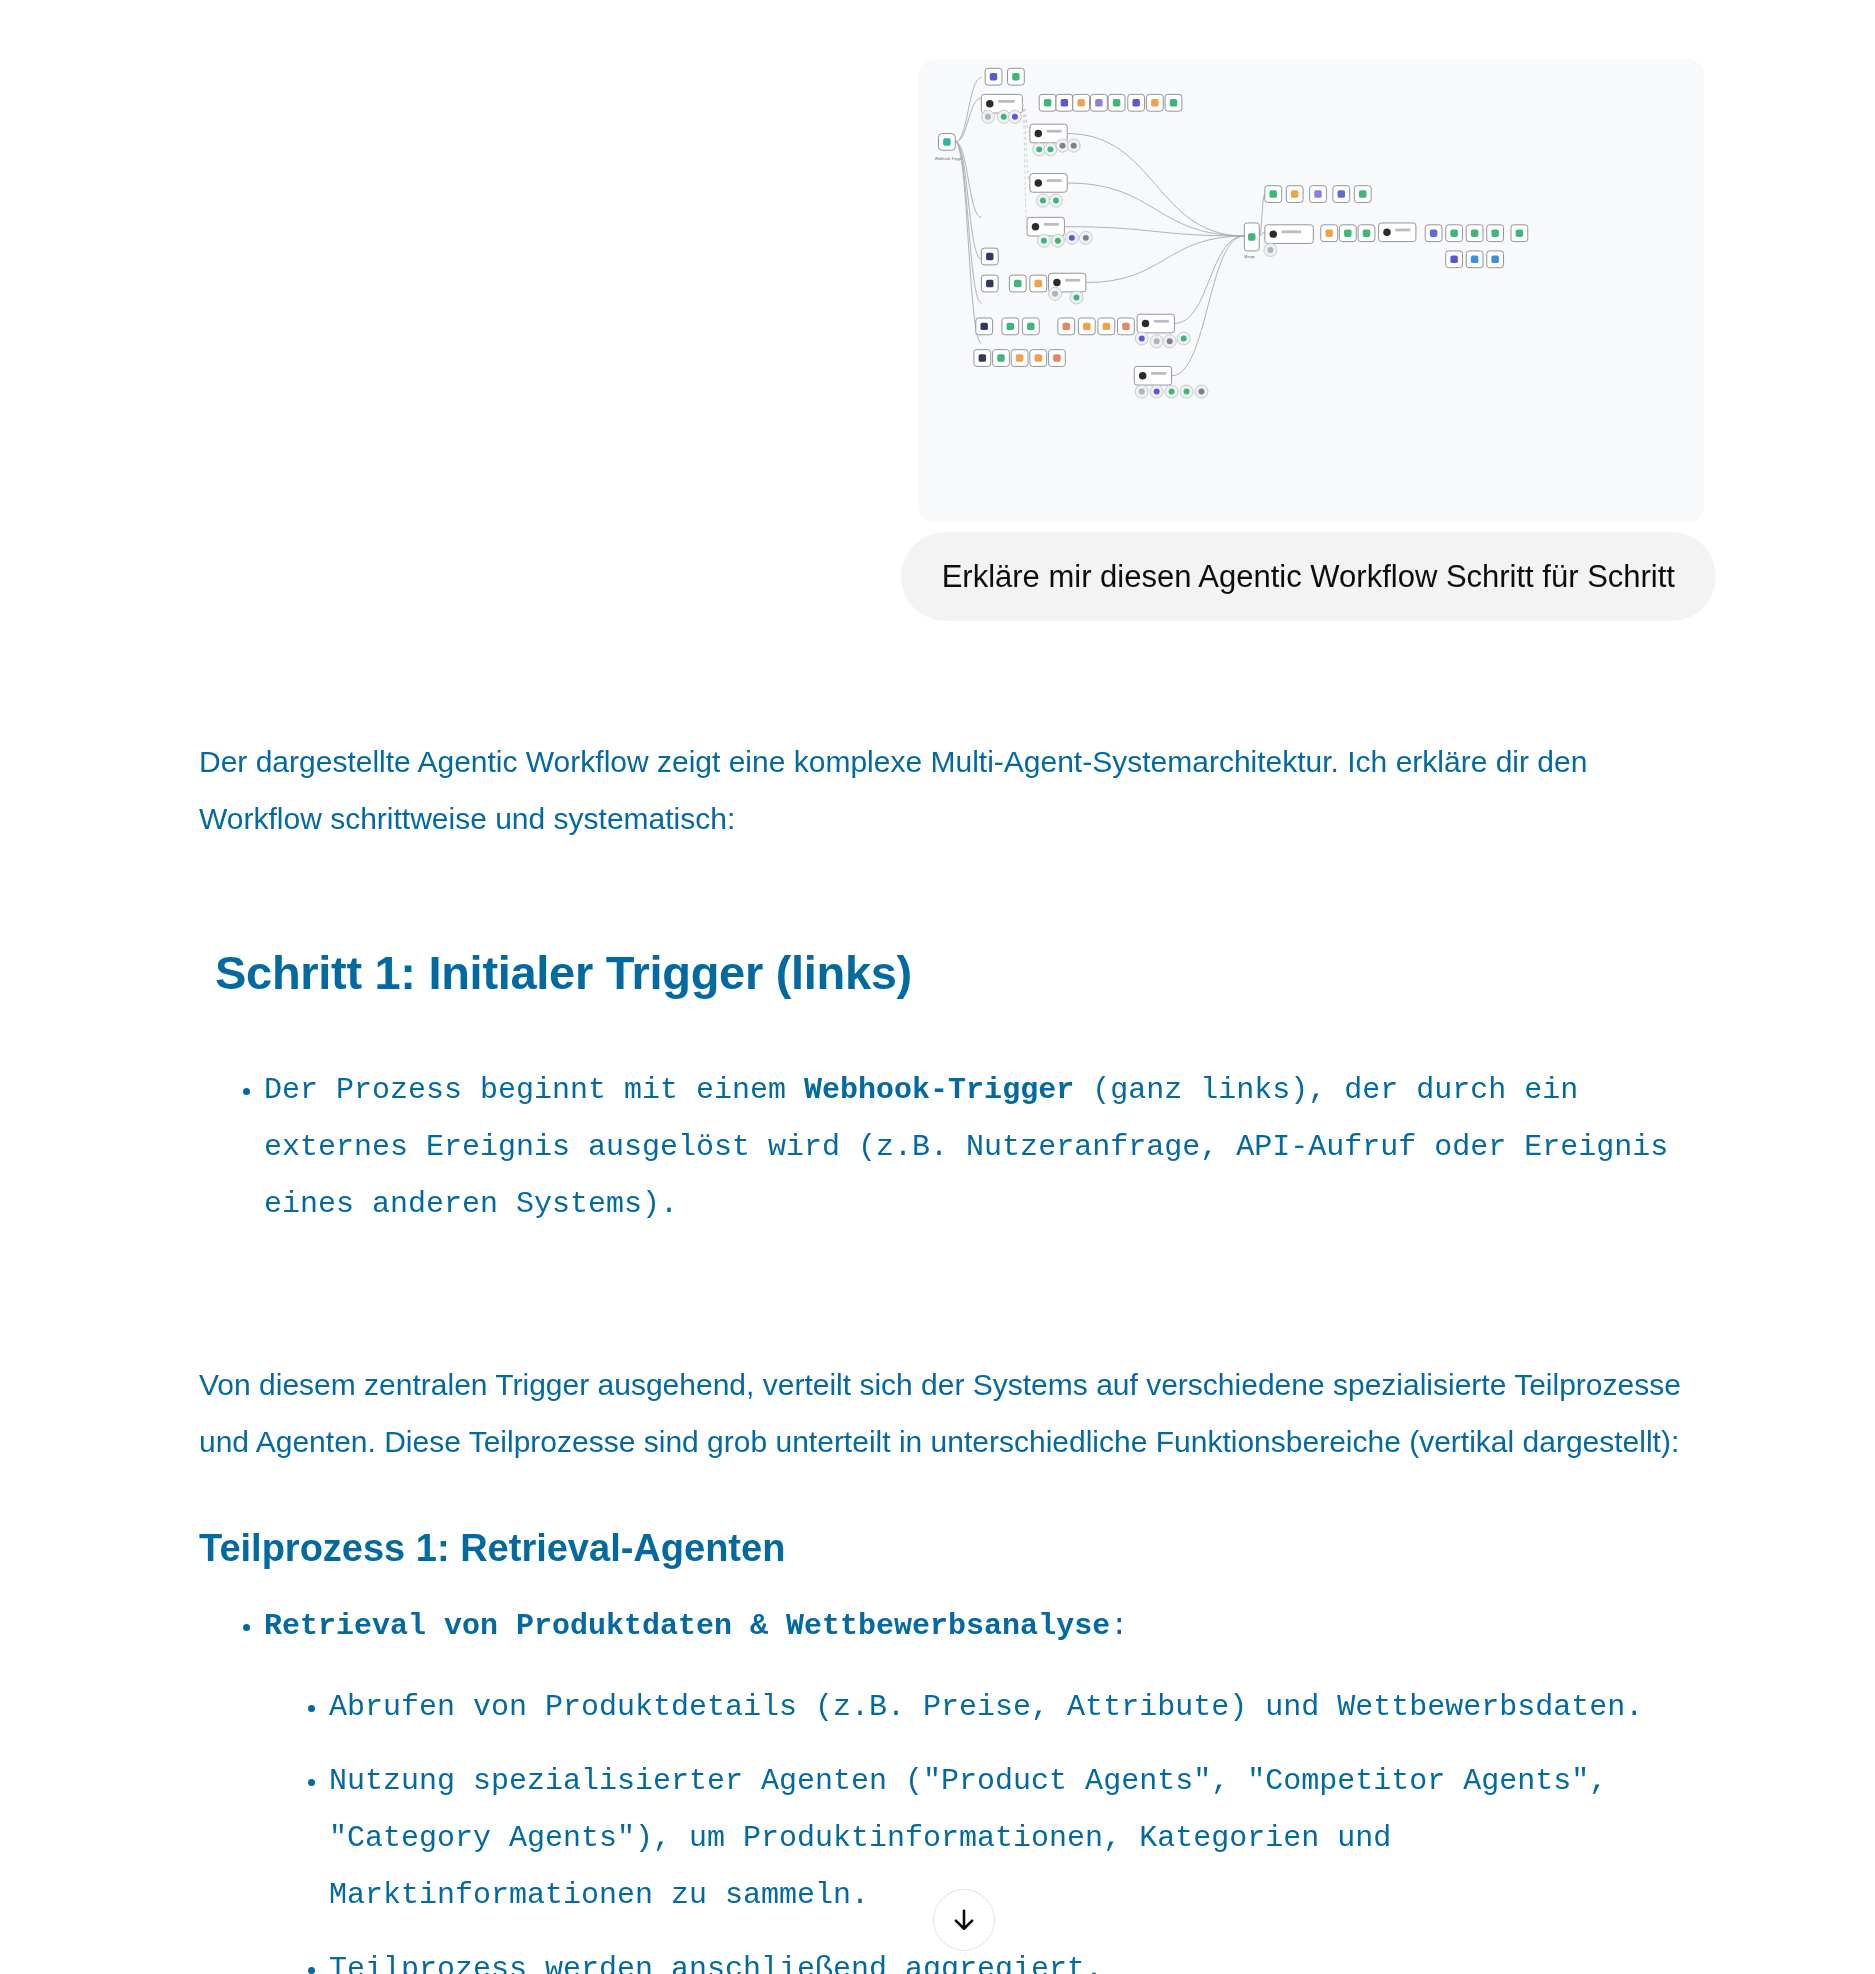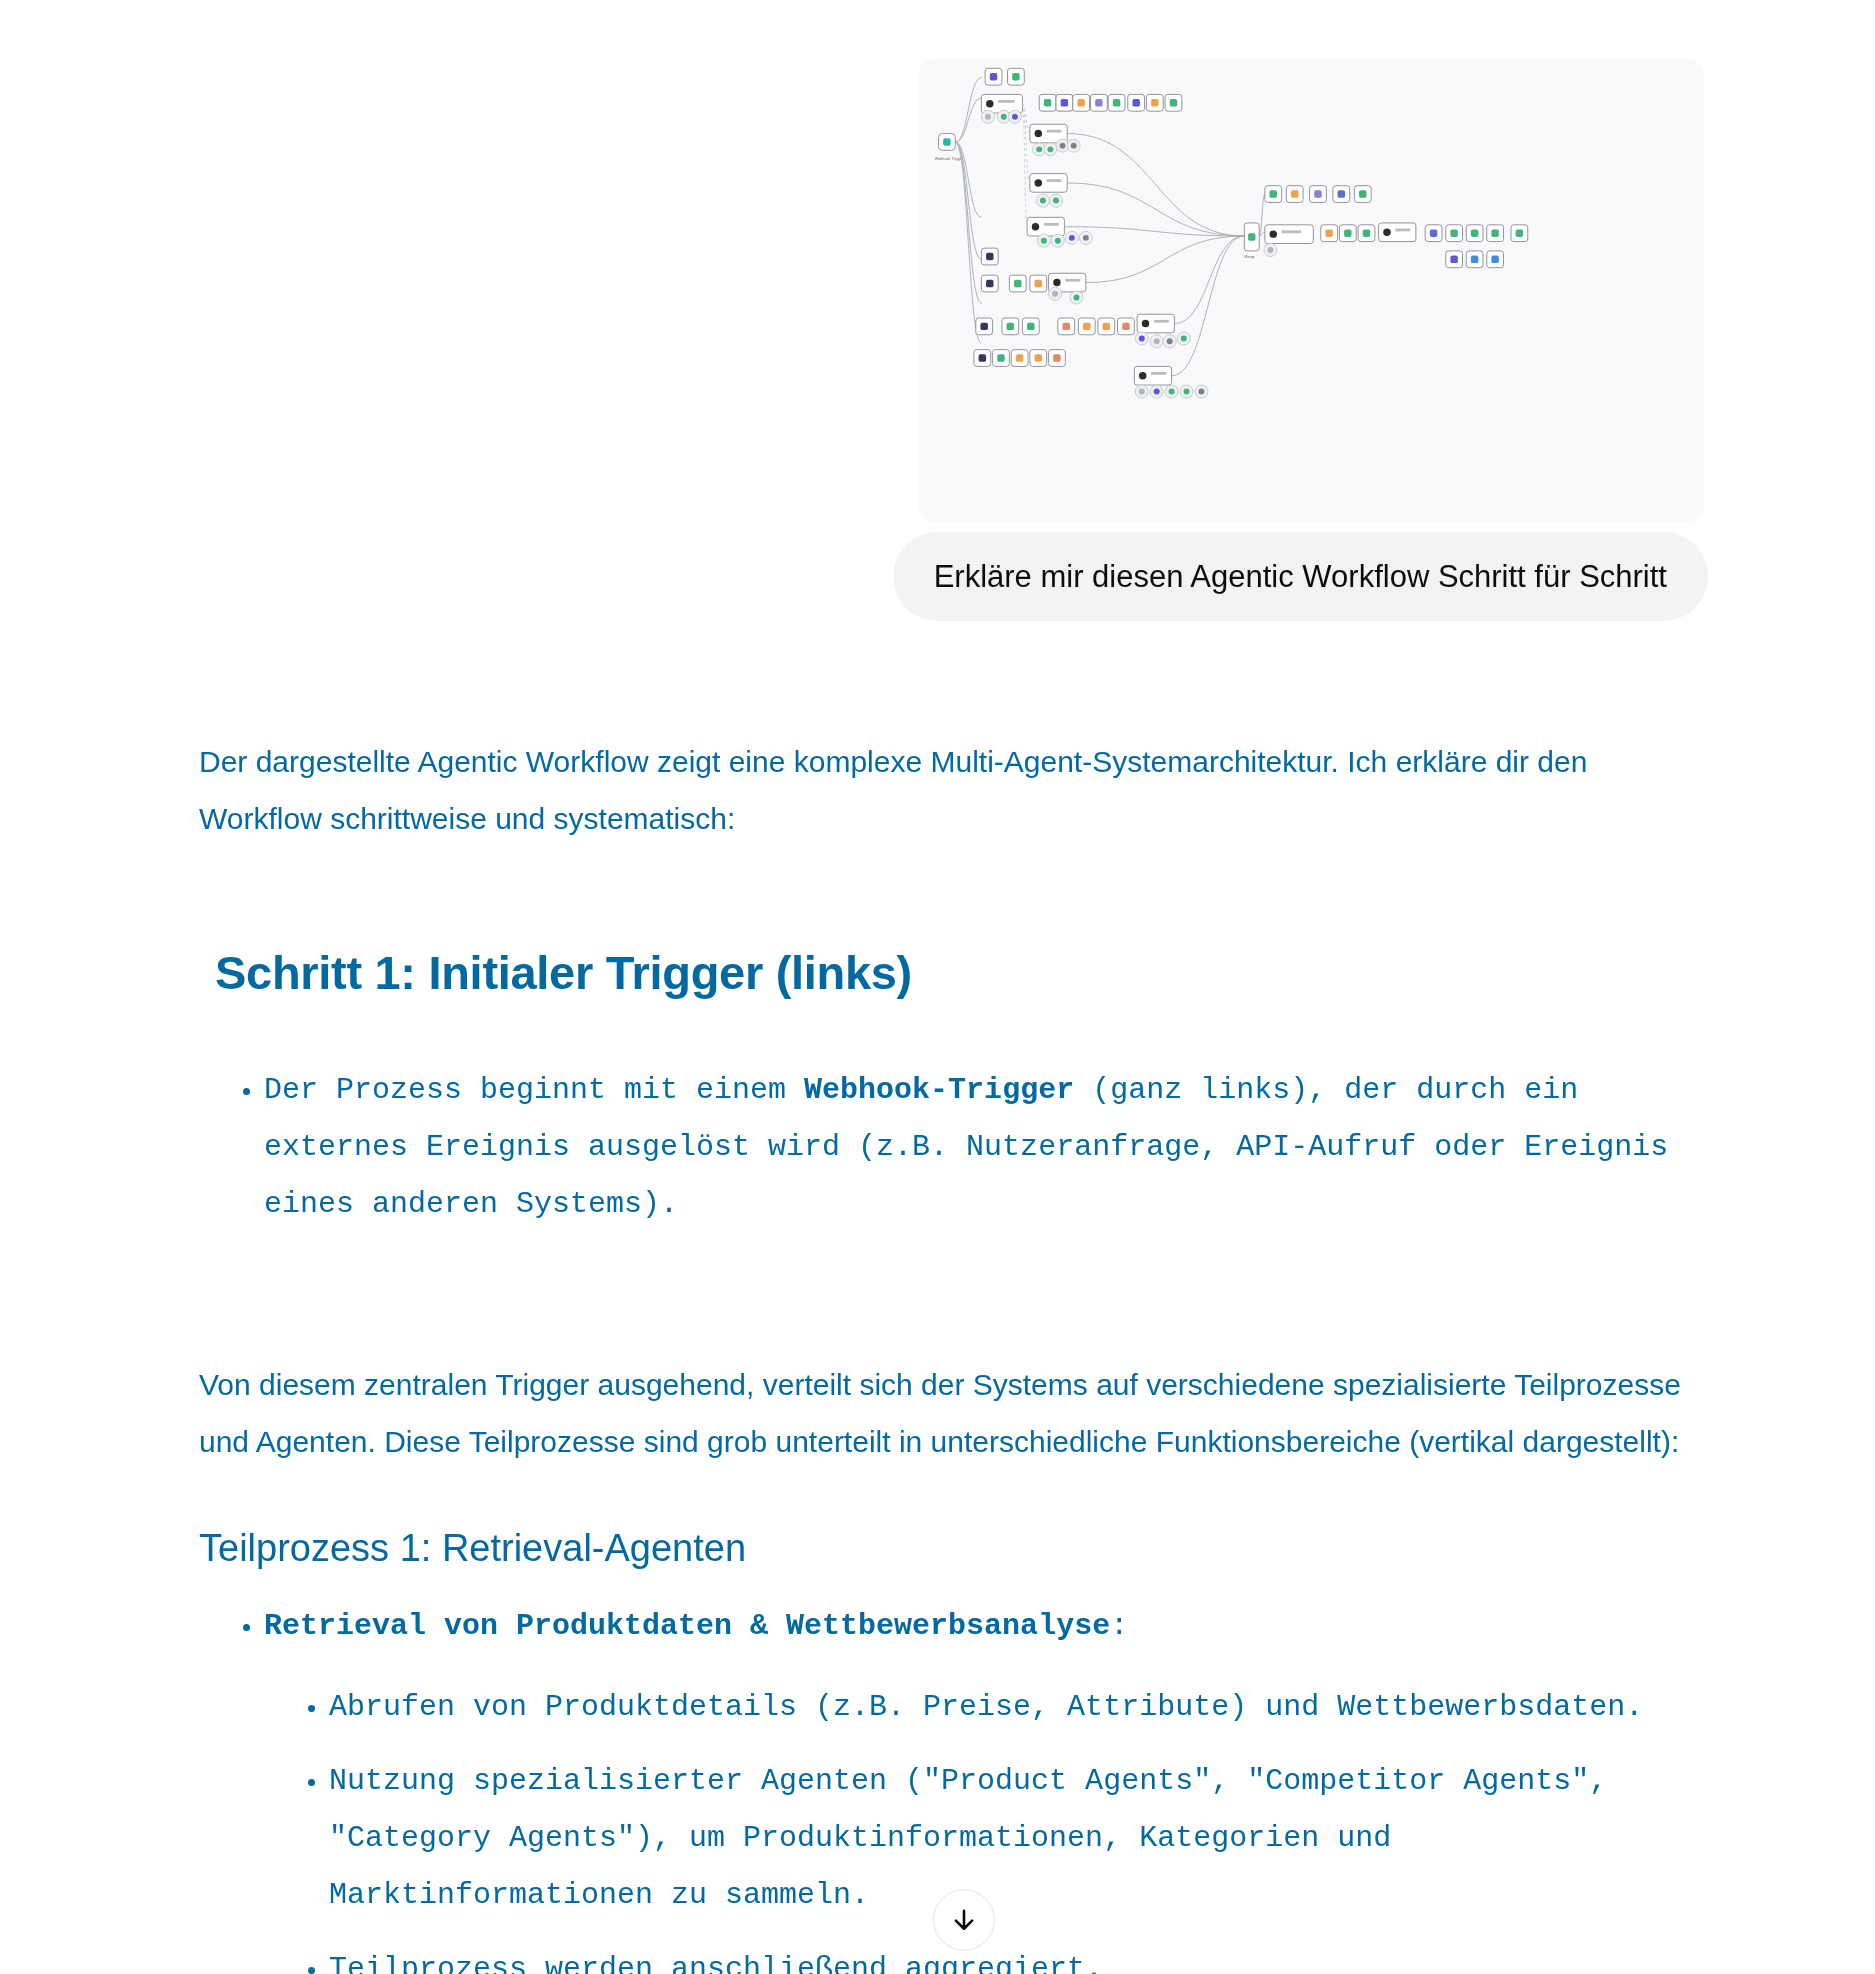--- a/index.html
+++ b/index.html
@@ -6,32 +6,32 @@
   body {
     width: 1876px; height: 1974px; overflow: hidden; position: relative;
     font-family: "Liberation Sans", "DejaVu Sans", sans-serif; color: #0d0d0d;
   }
   .image-card {
     position: absolute; left: 918px; top: 59px; width: 786px; height: 463px;
     background: #f8f9fb; border-radius: 17px; overflow: hidden;
   }
   .image-card svg { width: 100%; height: 100%; display: block; }
   .user-bubble {
-    position: absolute; right: 168px; top: 532px; height: 89px;
+    position: absolute; right: 160px; top: 532px; height: 89px;
     background: #f3f3f3; border-radius: 45px;
     display: flex; align-items: center; padding: 0 41px;
     font-size: 31px; color: #0d0d0d; white-space: nowrap;
   }
   .answer {
     position: absolute; left: 199px; top: 733px; width: 1510px;
     font-size: 30px; line-height: 57px; color: #0369a1;
   }
   .answer p { margin: 0; }
   .answer h2 { font-size: 47px; font-weight: 700; margin: 16px; line-height: 60px; letter-spacing: -0.3px; }
-  .answer h3 { font-size: 38px; font-weight: 400; margin: 0; line-height: 52px; }
+  .answer h3 { font-size: 38px; font-weight: 700; margin: 0; line-height: 52px; }
   .answer ul { margin: 0; padding-left: 65px; list-style: disc; font-family: Liberation Mono, monospace; }
   .answer ul ul { padding-left: 65px; }
   .answer li { margin: 0; }
   .answer li::marker { font-size: 26px; }
   .gap-h2a { height: 80px; }
   .gap-after-h2 { height: 43px; }
   .gap-h3 { height: 52px; }
   .gap-after-h3 { height: 24px; }
   .gap-sub { height: 24px; }
   .gap-li { height: 17px; }

